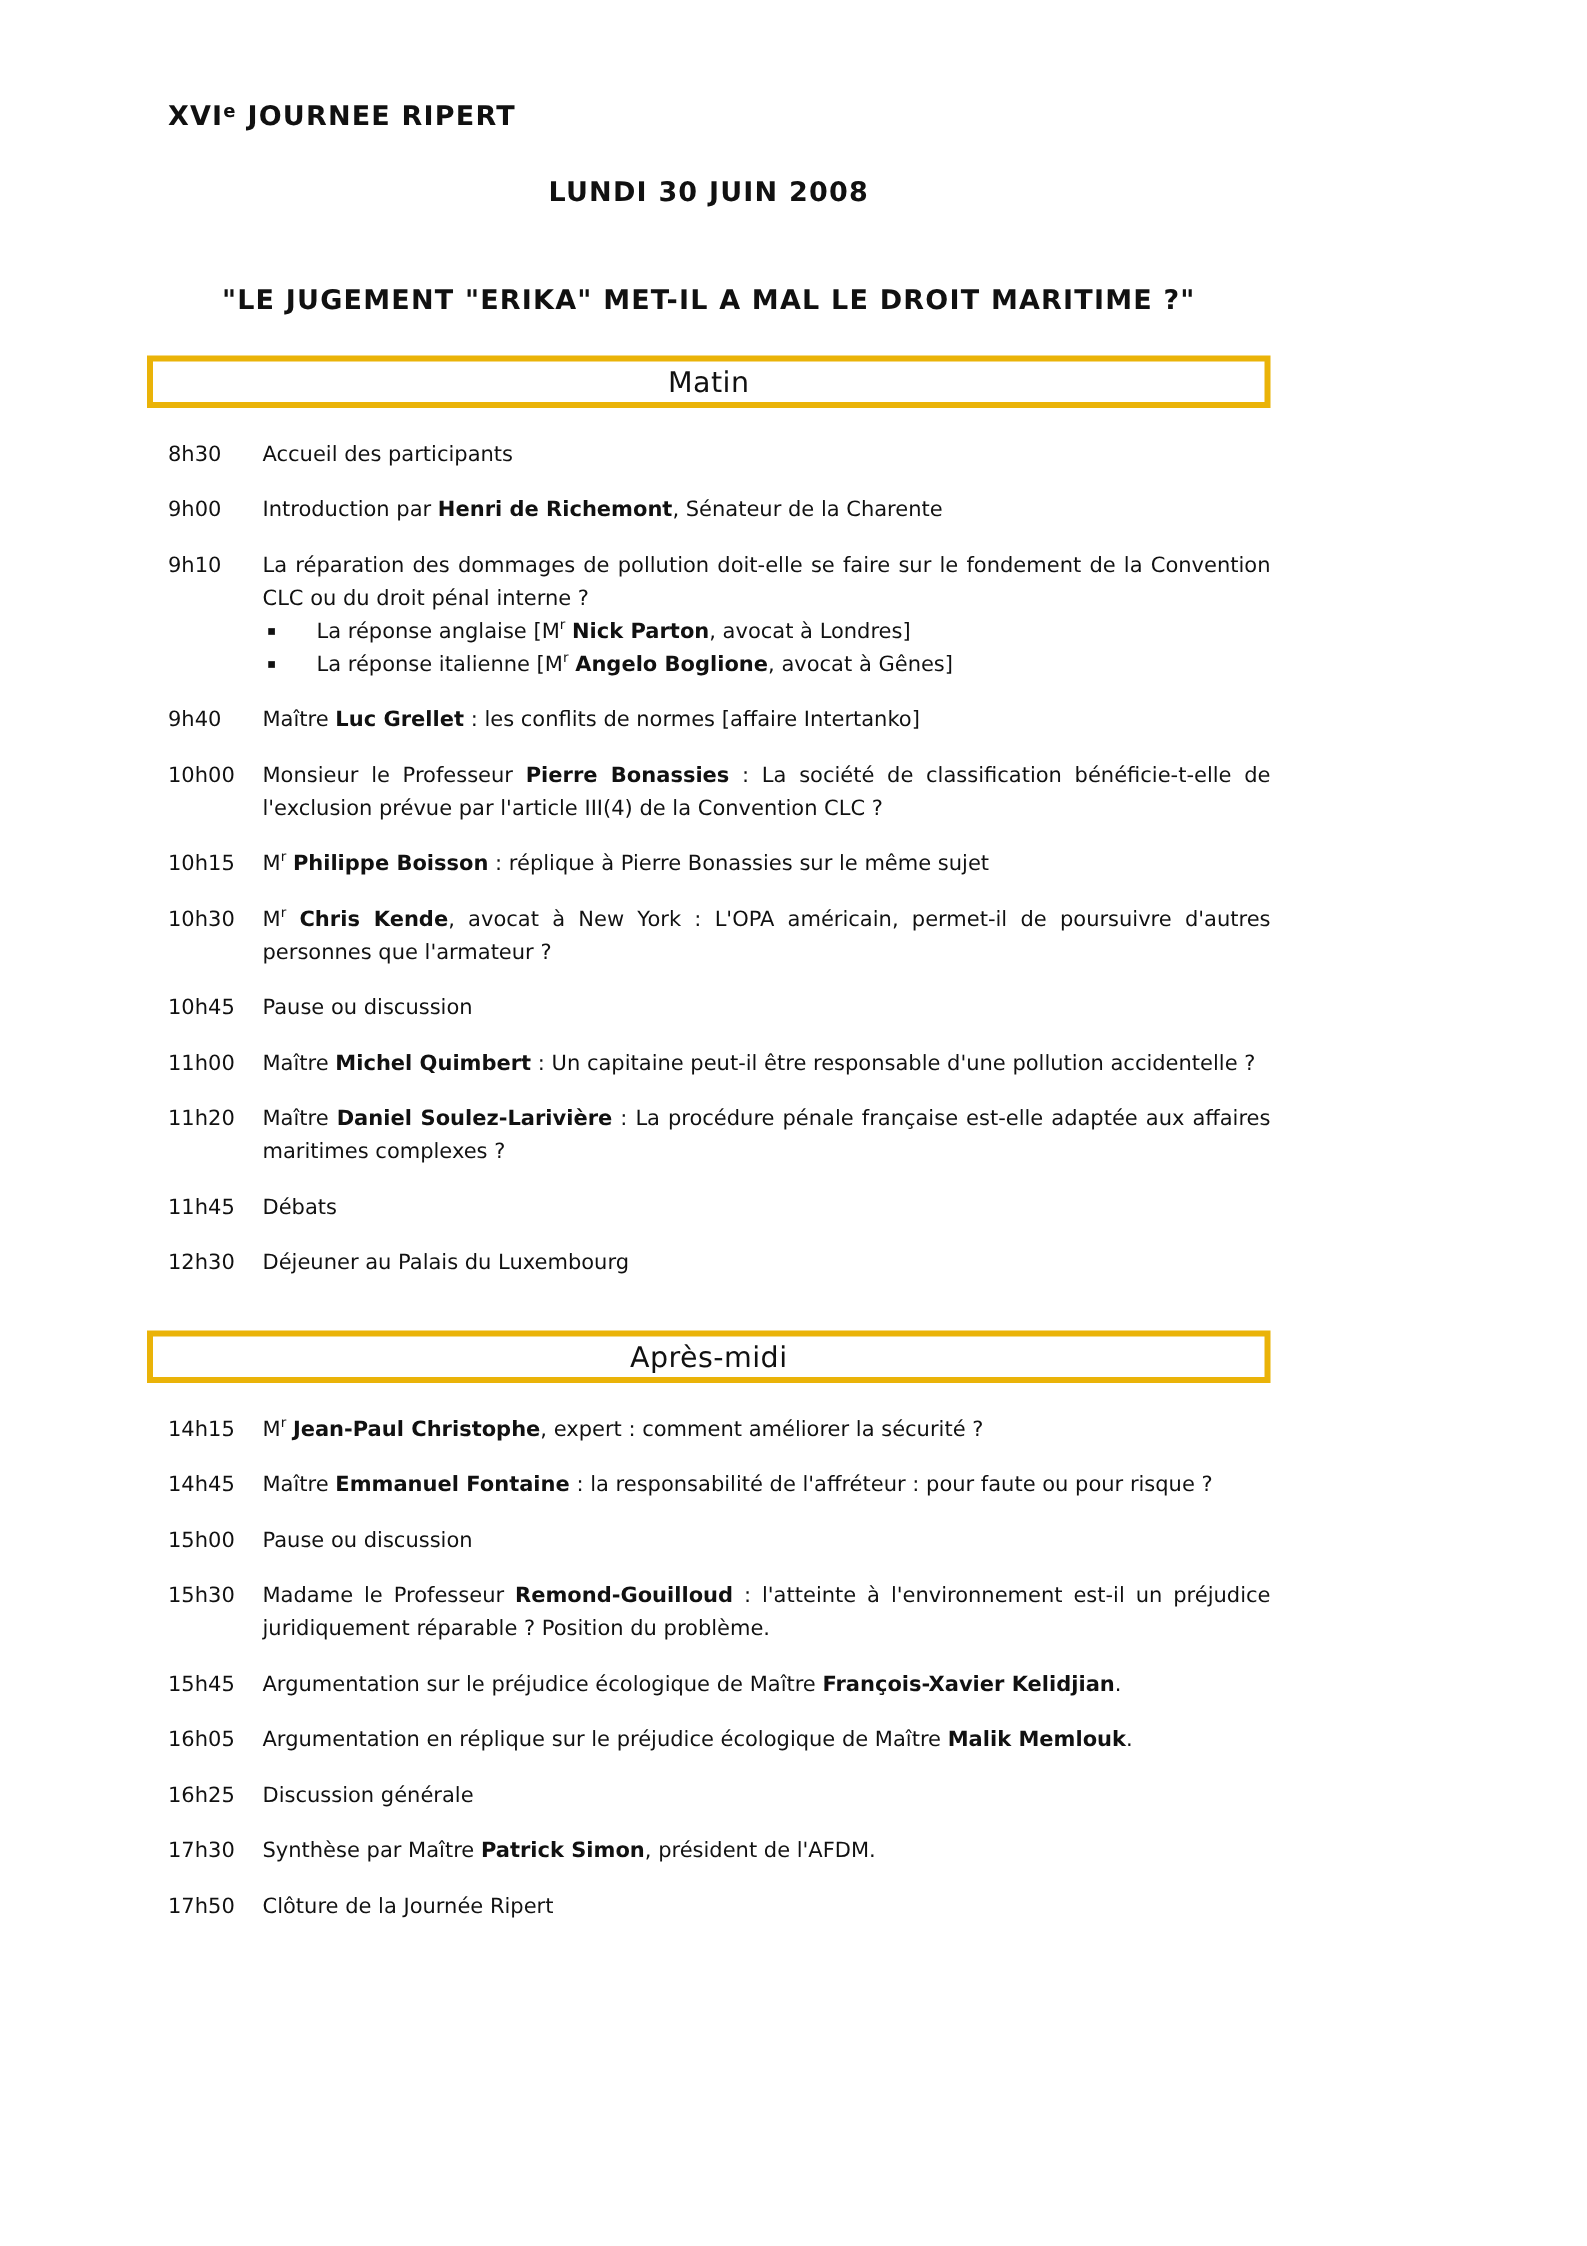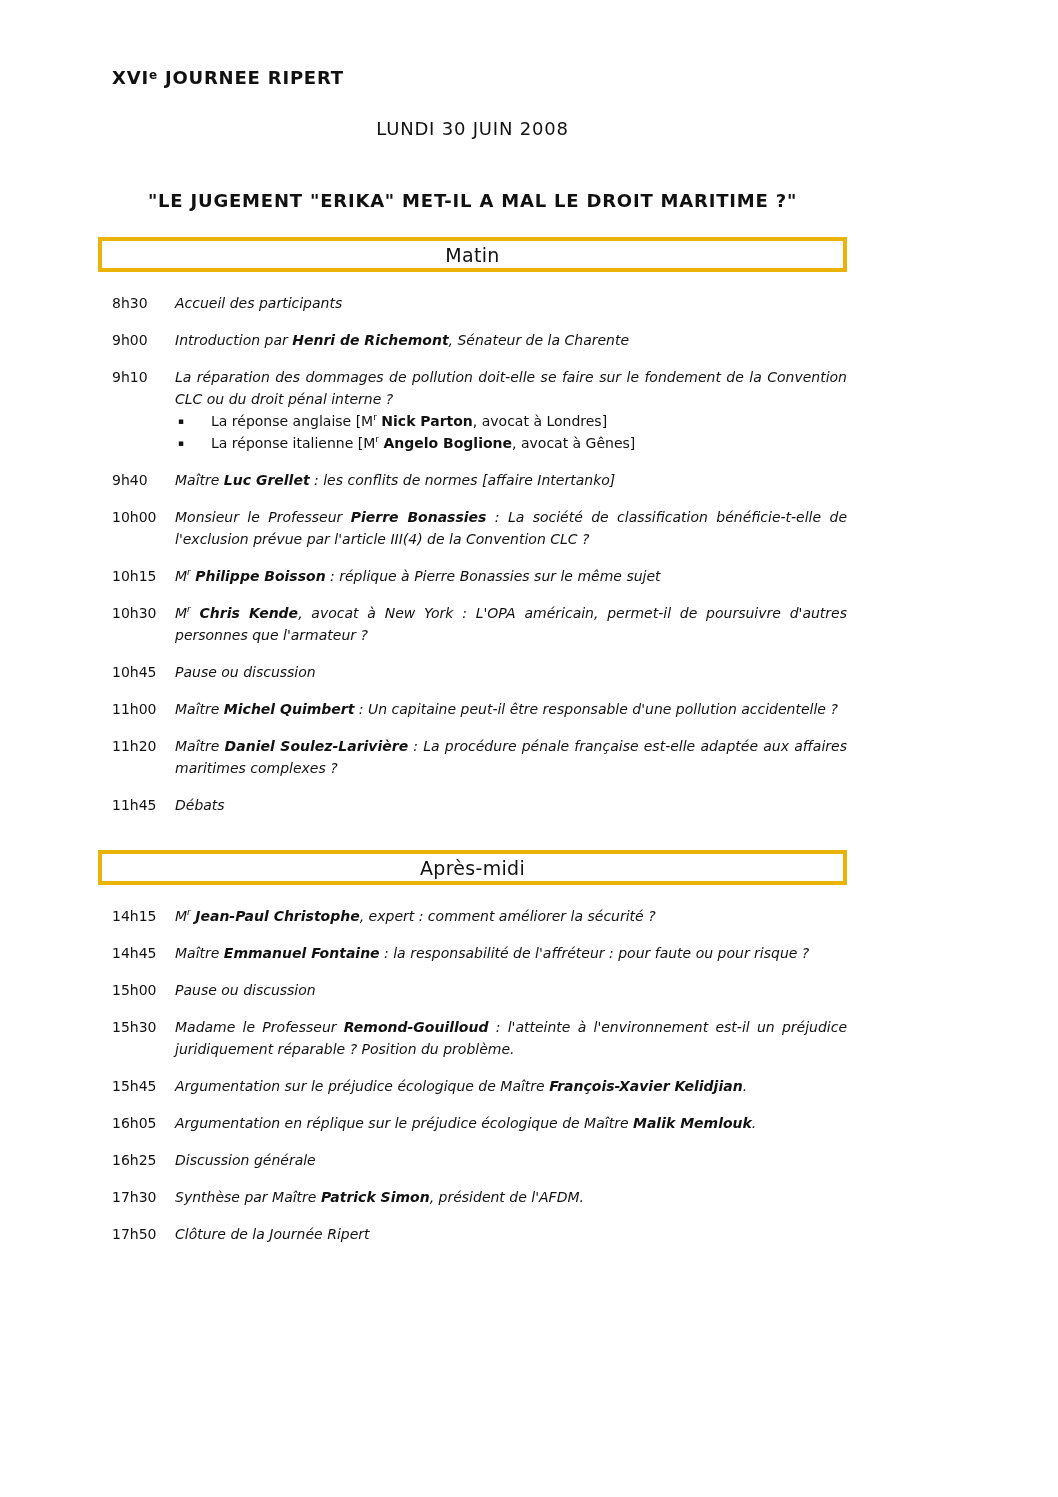--- a/index.html
+++ b/index.html
@@ -4,33 +4,33 @@
 <style>
   html,body{margin:0;padding:0;background:#fff;}
   .page{
     width:930px;height:1497px;box-sizing:border-box;position:relative;
     padding:66px 83px 0 98px;overflow:hidden;background:#fff;
     font-family:"DejaVu Sans","Liberation Sans",sans-serif;
     color:#111;font-size:14px;line-height:22px;
   }
   .event-title{margin:0 0 0 14px;font-size:18px;font-weight:bold;letter-spacing:.8px;line-height:24px;}
   .event-title sup{font-size:12px;position:relative;top:-5px;}
-  .date-line{margin-top:27px;text-align:center;font-size:18px;font-weight:normal;letter-spacing:.8px;line-height:24px;}
+  .date-line{margin-top:27px;text-align:center;font-size:18px;font-weight:bold;letter-spacing:.8px;line-height:24px;}
   .main-title{margin-top:48px;text-align:center;font-size:18px;font-weight:bold;letter-spacing:.8px;line-height:24px;}
   .main-title .it{}
   .section-box{
     margin:34px 0 20px 0;border:4px solid #eab308;height:27px;
     display:flex;align-items:center;justify-content:center;
     font-size:19px;letter-spacing:.3px;
   }
   #schedule .section-box:first-child{margin-top:24px;}
   .item{display:flex;margin-bottom:15px;}
   .time{flex:none;width:63px;margin-left:14px;}
   .text{flex:1;}
-  .para{text-align:justify;font-style:italic;}
+  .para{text-align:justify;}
   b{font-weight:bold;}
   sup{font-size:9px;line-height:0;position:relative;top:-6px;vertical-align:baseline;}
   .bullet{display:flex;}
   .bullet-marker{flex:none;width:33px;padding-left:3px;font-size:9px;}
   .bullet-text{flex:1;}
 </style>
 </head>
 <body>
 
 <div class="page">
@@ -111,20 +111,26 @@
         <div class="text">
           <div class="para"><span>Maître </span><b>Daniel Soulez-Larivière</b><span> : La procédure pénale française est-elle adaptée aux affaires maritimes complexes ?</span></div>
         </div>
       </div>
       <div class="item">
         <div class="time">11h45</div>
         <div class="text">
           <div class="para"><span>Débats</span></div>
         </div>
       </div>
+      <div class="item">
+        <div class="time">12h30</div>
+        <div class="text">
+          <div class="para"><span>Déjeuner au Palais du Luxembourg</span></div>
+        </div>
+      </div>
       <div class="section-box">
         <span>Après-midi</span>
       </div>
       <div class="item">
         <div class="time">14h15</div>
         <div class="text">
           <div class="para"><span>M</span><sup>r</sup><span> </span><b>Jean-Paul Christophe</b><span>, expert : comment améliorer la sécurité ?</span></div>
         </div>
       </div>
       <div class="item">

